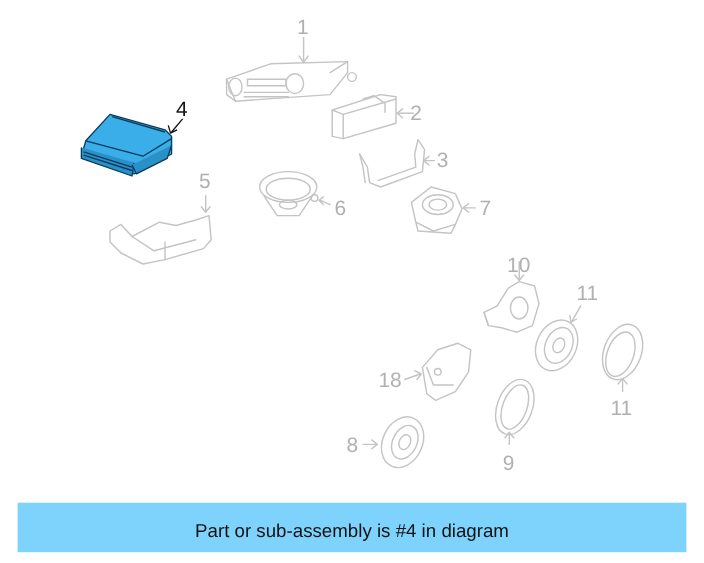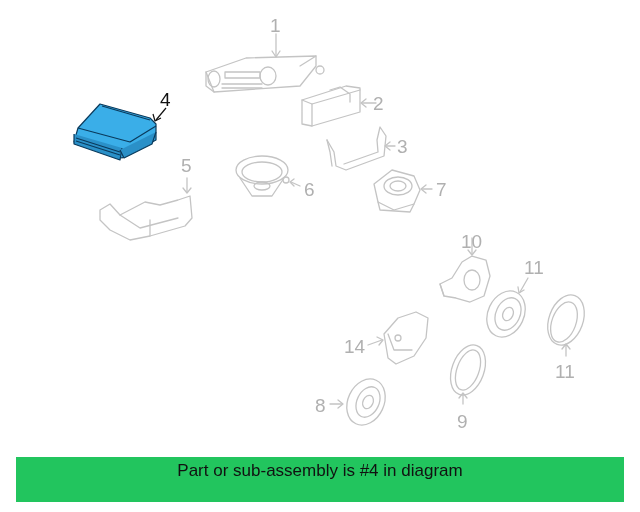--- a/index.html
+++ b/index.html
@@ -1,20 +1,20 @@
 <!DOCTYPE html>
 <html><head>
 <meta charset="utf-8">
 <style>
   html, body { margin:0; padding:0; background:#ffffff; }
   body { width:640px; height:512px; position:relative; overflow:hidden; font-family:"Liberation Sans", sans-serif; }
   .diagram { position:absolute; left:0; top:0; width:640px; height:512px; }
   .callout { position:absolute; font-family:"Liberation Sans", sans-serif; font-size:19px; color:#b0b0b0; line-height:1; }
   .callout.active { color:#111111; }
-  .banner { position:absolute; left:16px; top:457px; width:608px; height:45px; background:#22c55e; text-align:center; color:#111; font-size:17px; line-height:19px; padding-top:4px; box-sizing:border-box; }
+  .banner { position:absolute; left:16px; top:457px; width:608px; height:45px; background:#7dd3fc; text-align:center; color:#111; font-size:17px; line-height:19px; padding-top:16px; box-sizing:border-box; }
   .banner div { white-space:nowrap; }
 </style>
 </head>
 <body>
 
 <svg class="diagram" viewBox="0 0 640 512" width="640" height="512">
   <g fill="none" stroke="#c4c4c4" stroke-width="1.3" stroke-linejoin="round" stroke-linecap="round">
 
     <g>
       <line x1="276" y1="34" x2="276" y2="56"></line>
@@ -136,17 +136,17 @@
 <div class="callout" style="left:397px;top:137px;">3</div>
 <div class="callout active" style="left:160px;top:90px;">4</div>
 <div class="callout" style="left:181px;top:156px;">5</div>
 <div class="callout" style="left:304px;top:180px;">6</div>
 <div class="callout" style="left:436px;top:180px;">7</div>
 <div class="callout" style="left:315px;top:396px;">8</div>
 <div class="callout" style="left:457px;top:412px;">9</div>
 <div class="callout" style="left:461px;top:232px;">10</div>
 <div class="callout" style="left:524px;top:258px;">11</div>
 <div class="callout" style="left:555px;top:362px;">11</div>
-<div class="callout" style="left:344px;top:337px;">14</div>
+<div class="callout" style="left:344px;top:337px;">18</div>
 
 <div class="banner">
   <div>Part or sub-assembly is #4 in diagram</div>
 </div>
 
 </body></html>

